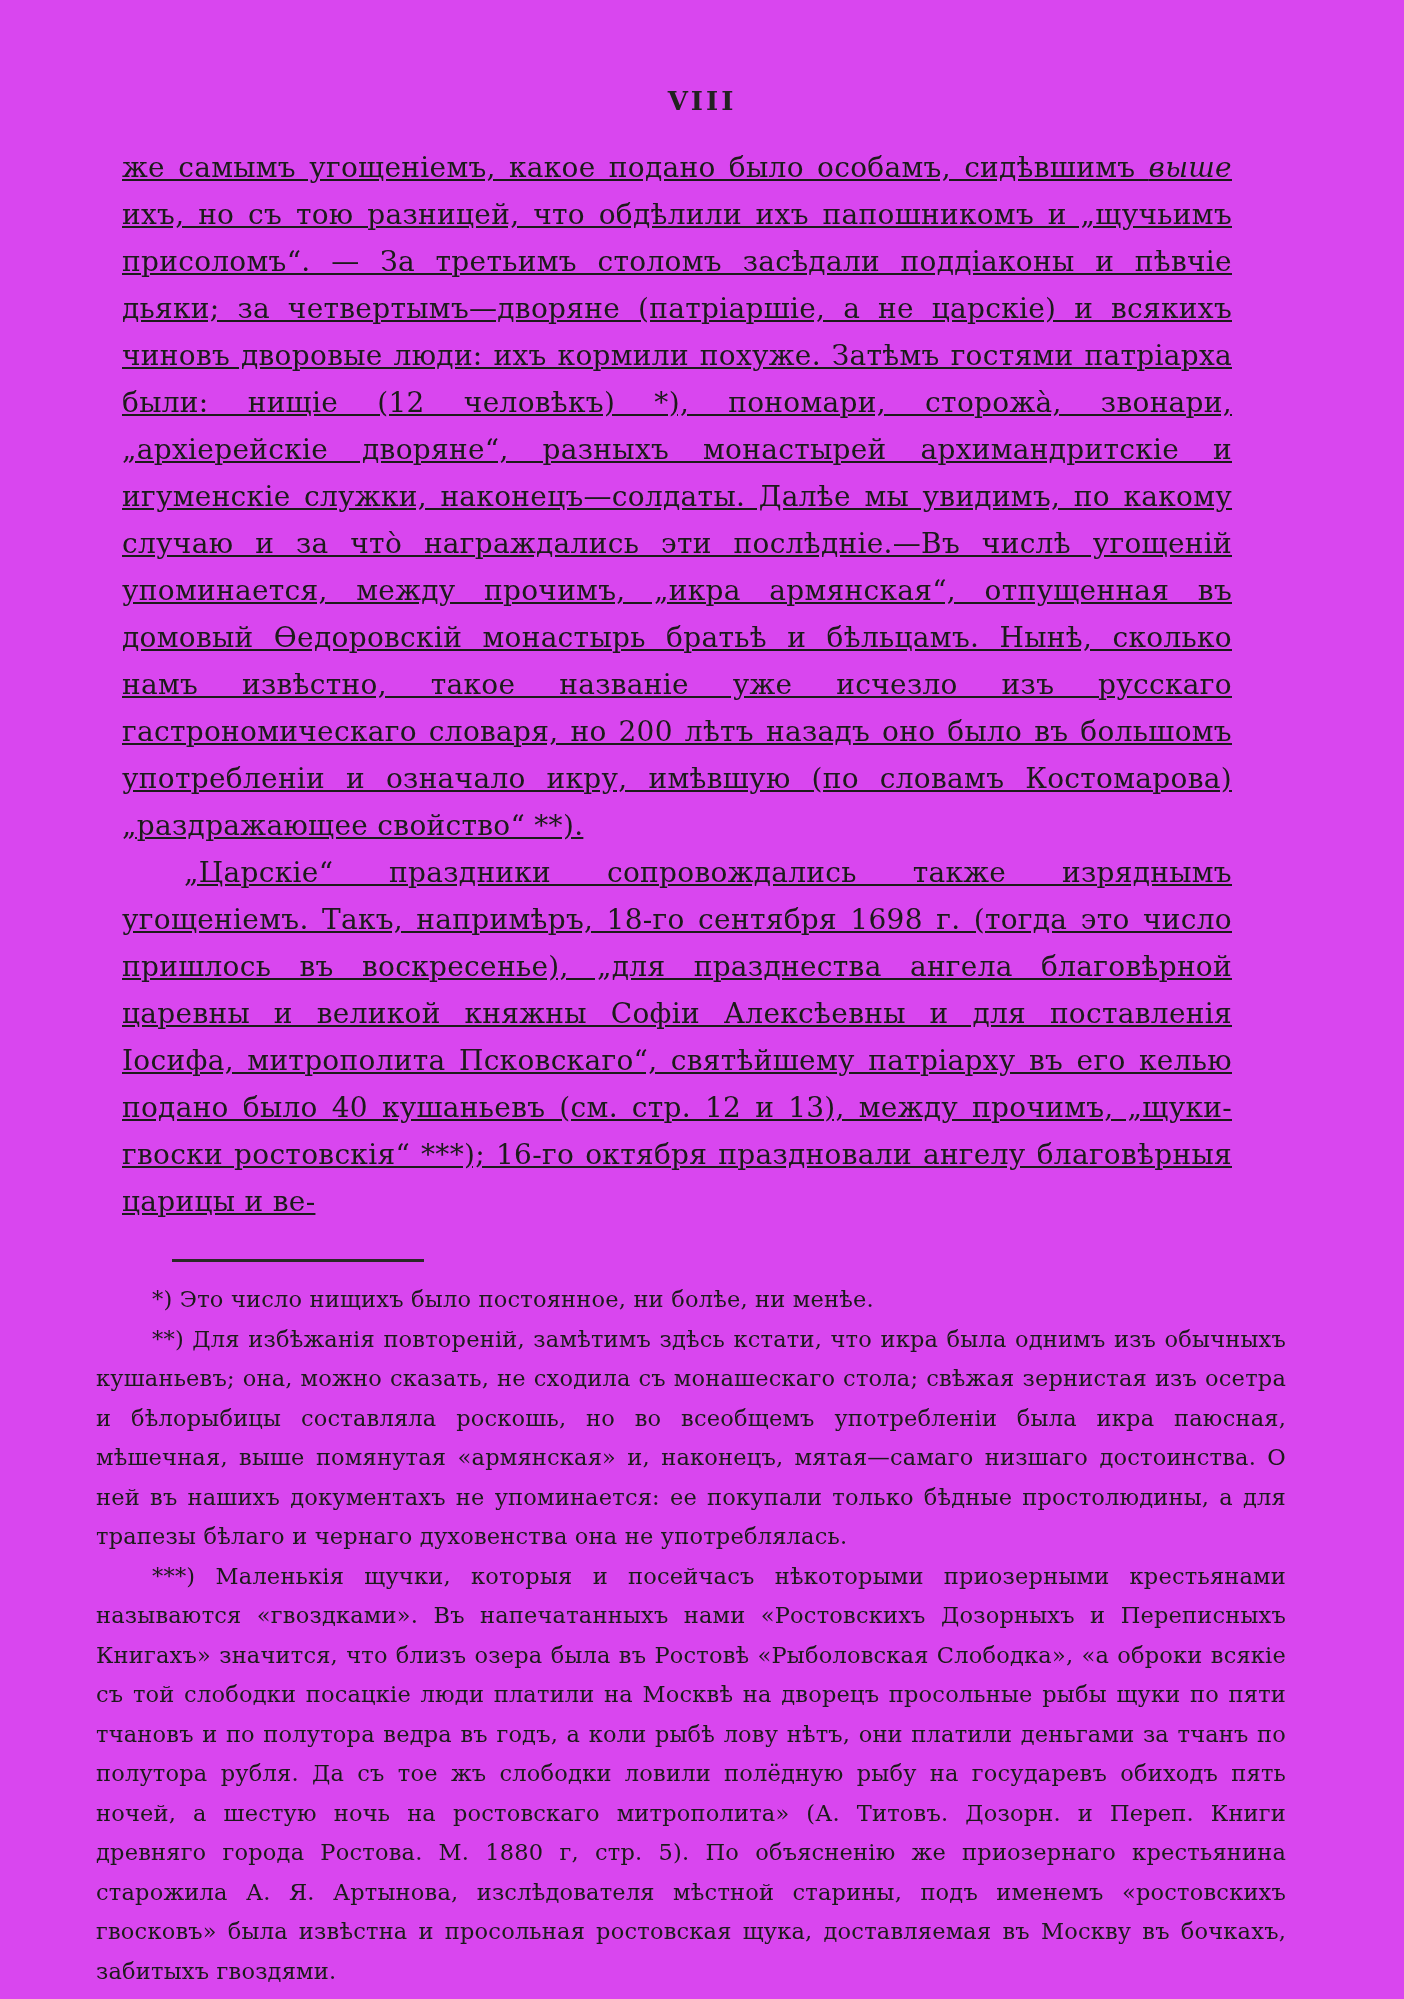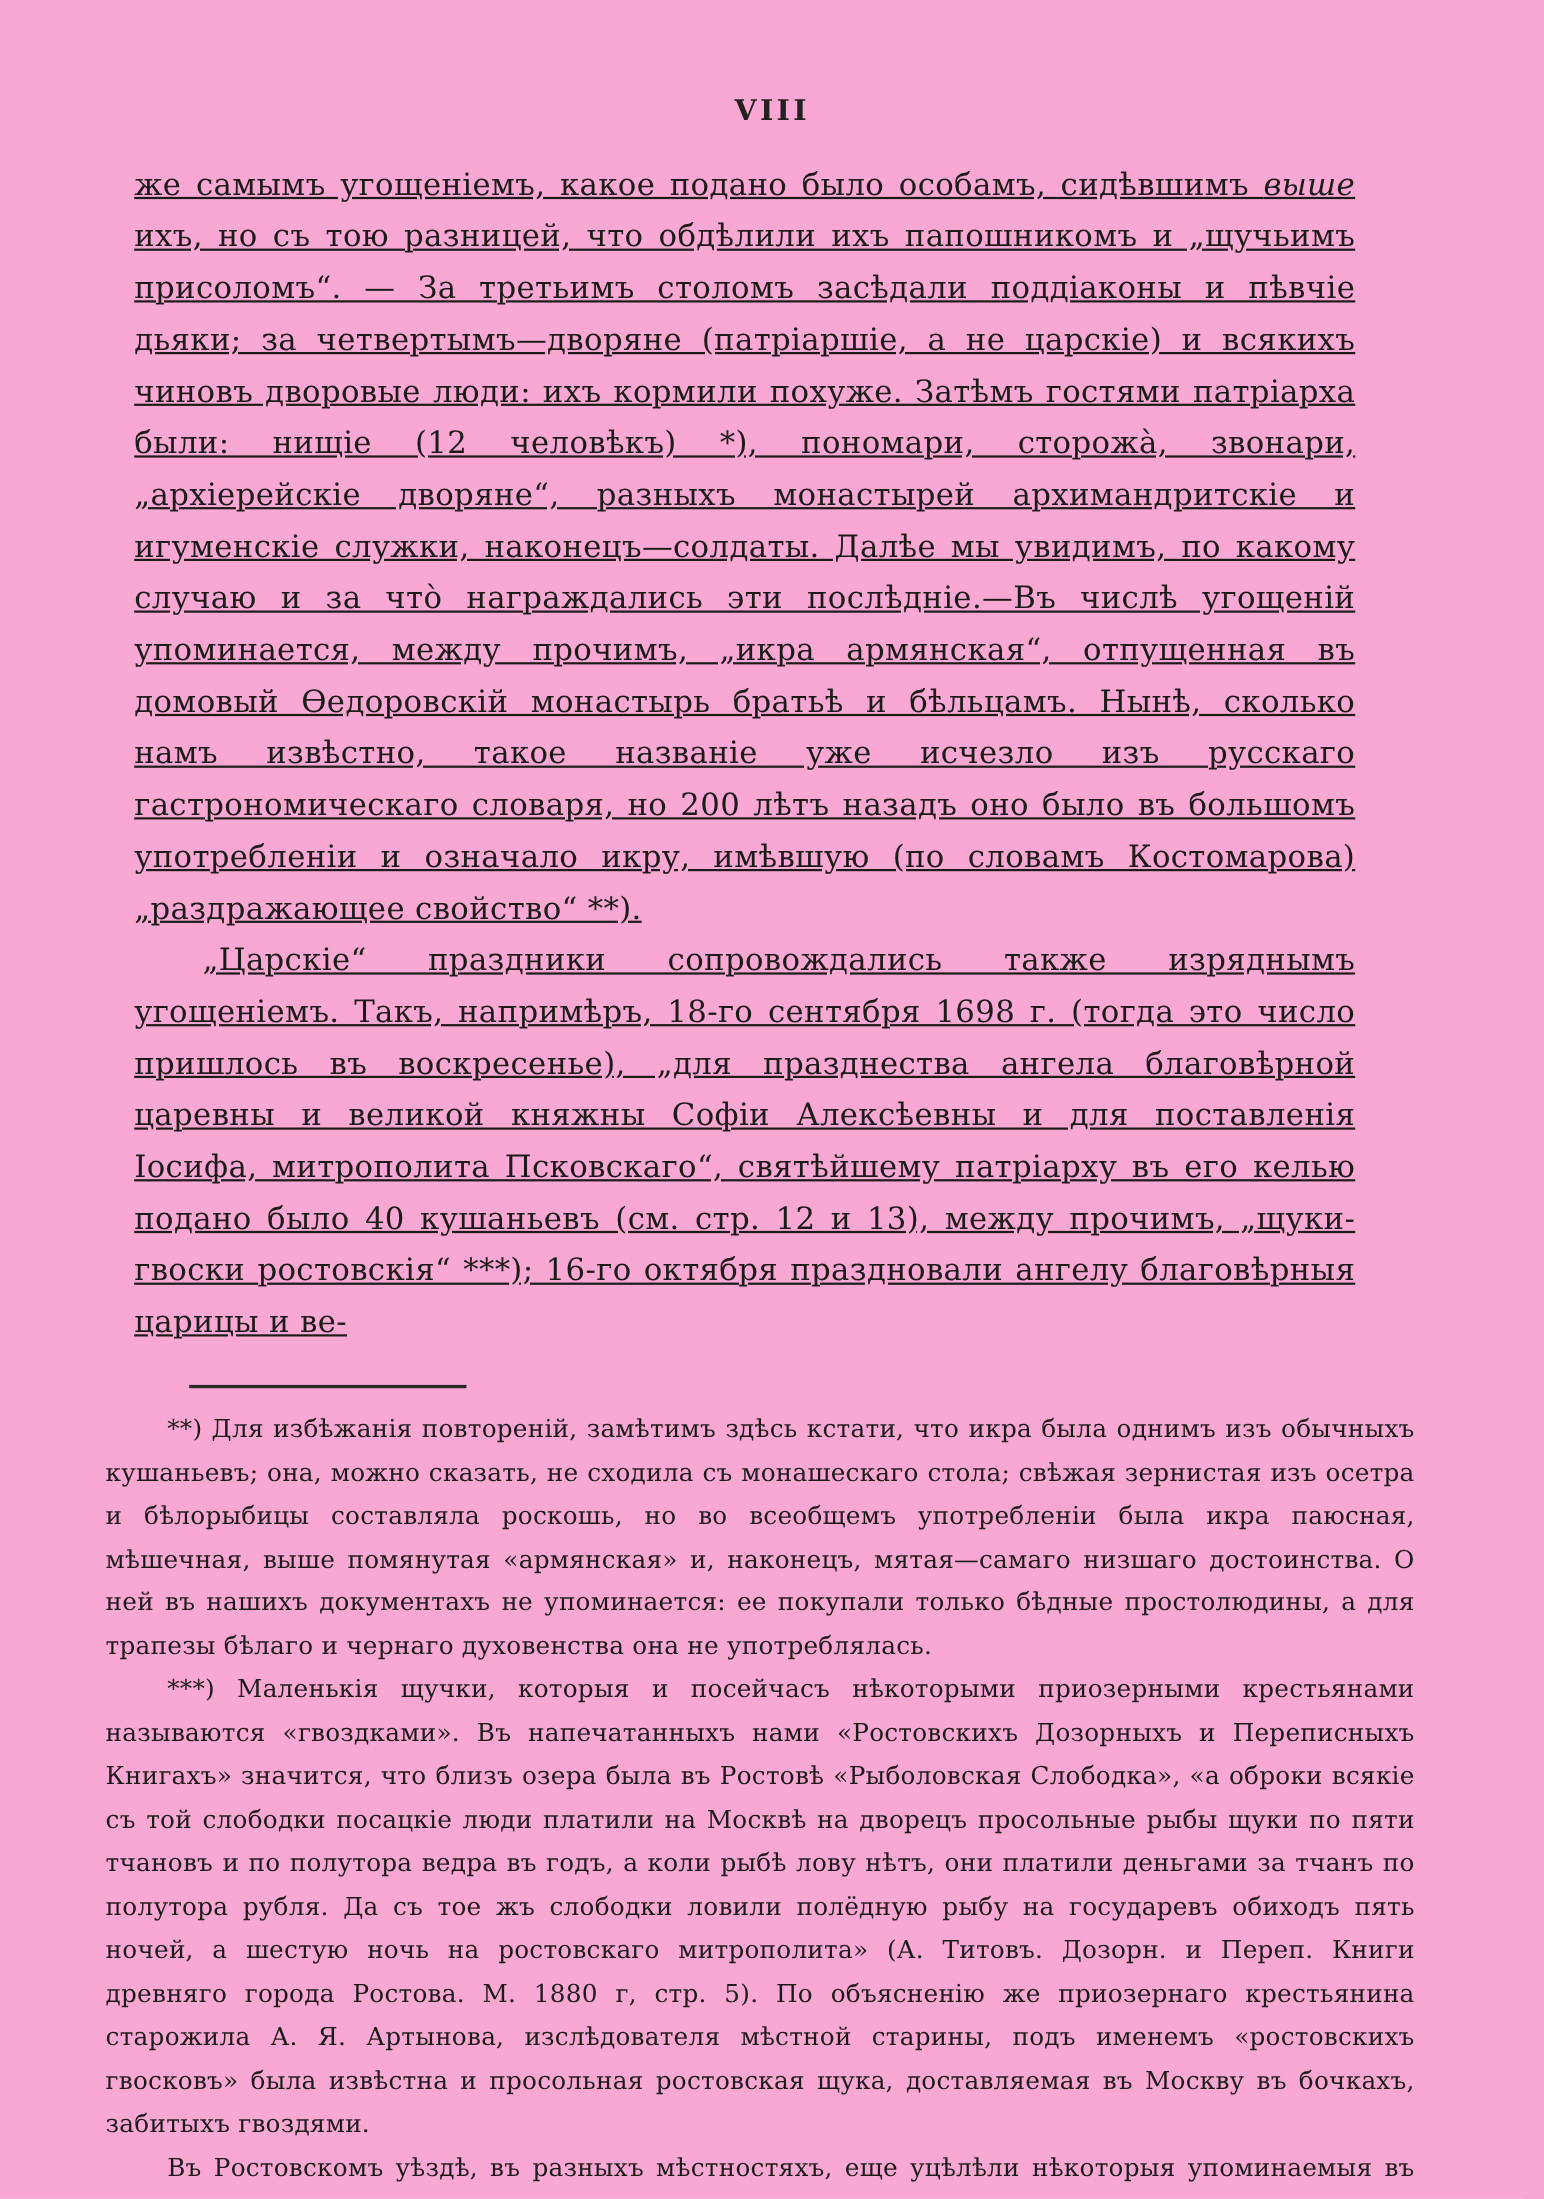--- a/index.html
+++ b/index.html
@@ -5,21 +5,21 @@
   html, body {
     margin: 0;
     padding: 0;
     background: #fbfaf7;
   }
   .page {
     position: relative;
     width: 1404px;
     height: 1999px;
     margin: 0 auto;
-    background: #f9a8d4;
+    background: #d946ef;
     color: #1c1b1a;
     font-family: "DejaVu Serif", "Liberation Serif", serif;
     box-sizing: border-box;
     overflow: hidden;
   }
   .page-number {
     margin-top: 86px;
     text-align: center;
     font-size: 26px;
     letter-spacing: 3px;
@@ -73,18 +73,19 @@
   <div class="page-number">VIII</div>
 
   <div class="main-text">
     <p><span>же самымъ угощеніемъ, какое подано было особамъ, сидѣвшимъ </span><i>выше</i><span> ихъ, но съ тою разницей, что обдѣлили ихъ папошникомъ и „щучьимъ присоломъ“. — За третьимъ столомъ засѣдали поддіаконы и пѣвчіе дьяки; за четвертымъ—дворяне (патріаршіе, а не царскіе) и всякихъ чиновъ дворовые люди: ихъ кормили похуже. Затѣмъ гостями патріарха были: нищіе (12 человѣкъ) *), пономари, сторожа̀, звонари, „архіерейскіе дворяне“, разныхъ монастырей архимандритскіе и игуменскіе служки, наконецъ—солдаты. Далѣе мы увидимъ, по какому случаю и за что̀ награждались эти послѣдніе.—Въ числѣ угощеній упоминается, между прочимъ, „икра армянская“, отпущенная въ домовый Ѳедоровскій монастырь братьѣ и бѣльцамъ. Нынѣ, сколько намъ извѣстно, такое названіе уже исчезло изъ русскаго гастрономическаго словаря, но 200 лѣтъ назадъ оно было въ большомъ употребленіи и означало икру, имѣвшую (по словамъ Костомарова) „раздражающее свойство“ **).</span></p>
     <p class="indented"><span>„Царскіе“ праздники сопровождались также изряднымъ угощеніемъ. Такъ, напримѣръ, 18-го сентября 1698 г. (тогда это число пришлось въ воскресенье), „для празднества ангела благовѣрной царевны и великой княжны Софіи Алексѣевны и для поставленія Іосифа, митрополита Псковскаго“, святѣйшему патріарху въ его келью подано было 40 кушаньевъ (см. стр. 12 и 13), между прочимъ, „щуки-гвоски ростовскія“ ***); 16-го октября праздновали ангелу благовѣрныя царицы и ве-</span></p>
   </div>
 
   <div class="footnote-separator"></div>
 
   <div class="footnotes">
+    <p class="indented"><span>*) Это число нищихъ было постоянное, ни болѣе, ни менѣе.</span></p>
     <p class="indented"><span>**) Для избѣжанія повтореній, замѣтимъ здѣсь кстати, что икра была однимъ изъ обычныхъ кушаньевъ; она, можно сказать, не сходила съ монашескаго стола; свѣжая зернистая изъ осетра и бѣлорыбицы составляла роскошь, но во всеобщемъ употребленіи была икра паюсная, мѣшечная, выше помянутая «армянская» и, наконецъ, мятая—самаго низшаго достоинства. О ней въ нашихъ документахъ не упоминается: ее покупали только бѣдные простолюдины, а для трапезы бѣлаго и чернаго духовенства она не употреблялась.</span></p>
     <p class="indented"><span>***) Маленькія щучки, которыя и посейчасъ нѣкоторыми приозерными крестьянами называются «гвоздками». Въ напечатанныхъ нами «Ростовскихъ Дозорныхъ и Переписныхъ Книгахъ» значится, что близъ озера была въ Ростовѣ «Рыболовская Слободка», «а оброки всякіе съ той слободки посацкіе люди платили на Москвѣ на дворецъ просольные рыбы щуки по пяти тчановъ и по полутора ведра въ годъ, а коли рыбѣ лову нѣтъ, они платили деньгами за тчанъ по полутора рубля. Да съ тое жъ слободки ловили полёдную рыбу на государевъ обиходъ пять ночей, а шестую ночь на ростовскаго митрополита» (А. Титовъ. Дозорн. и Переп. Книги древняго города Ростова. М. 1880 г, стр. 5). По объясненію же приозернаго крестьянина старожила А. Я. Артынова, изслѣдователя мѣстной старины, подъ именемъ «ростовскихъ гвосковъ» была извѣстна и просольная ростовская щука, доставляемая въ Москву въ бочкахъ, забитыхъ гвоздями.</span></p>
     <p class="indented"><span>Въ Ростовскомъ уѣздѣ, въ разныхъ мѣстностяхъ, еще уцѣлѣли нѣкоторыя упоминаемыя въ печатаемомъ нами документѣ названія: </span></p>
   </div>
 
 </div>
 
 </body></html>

